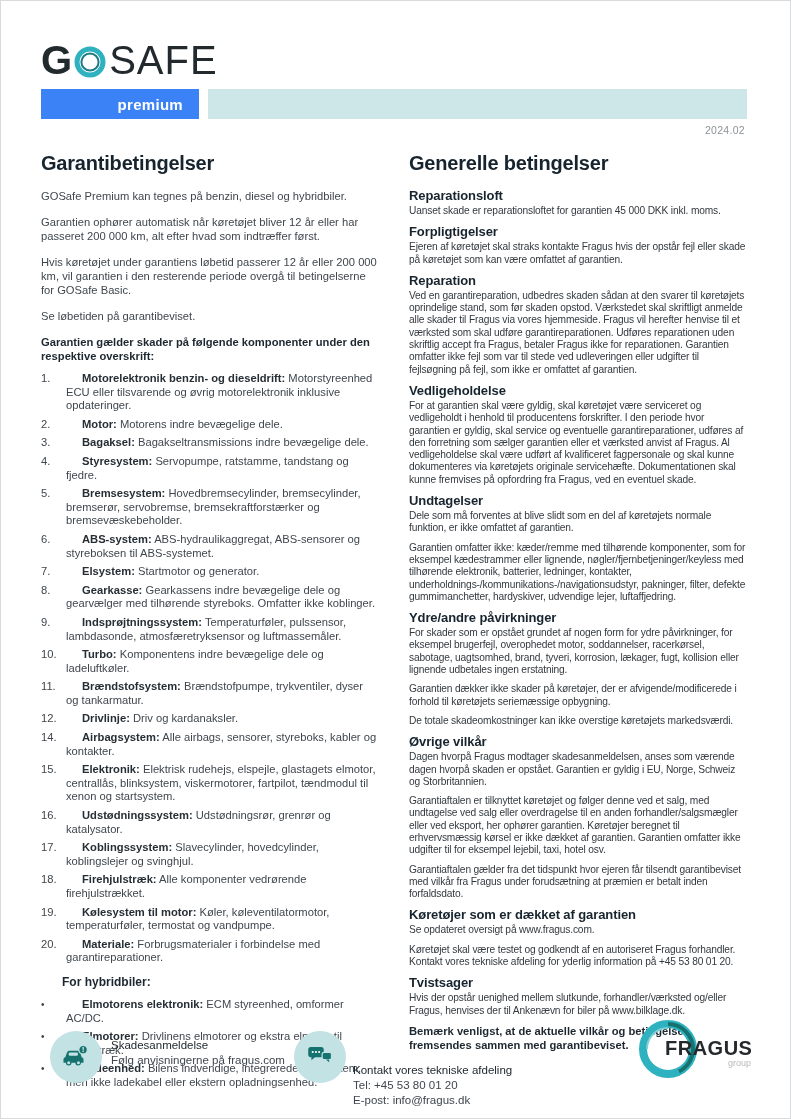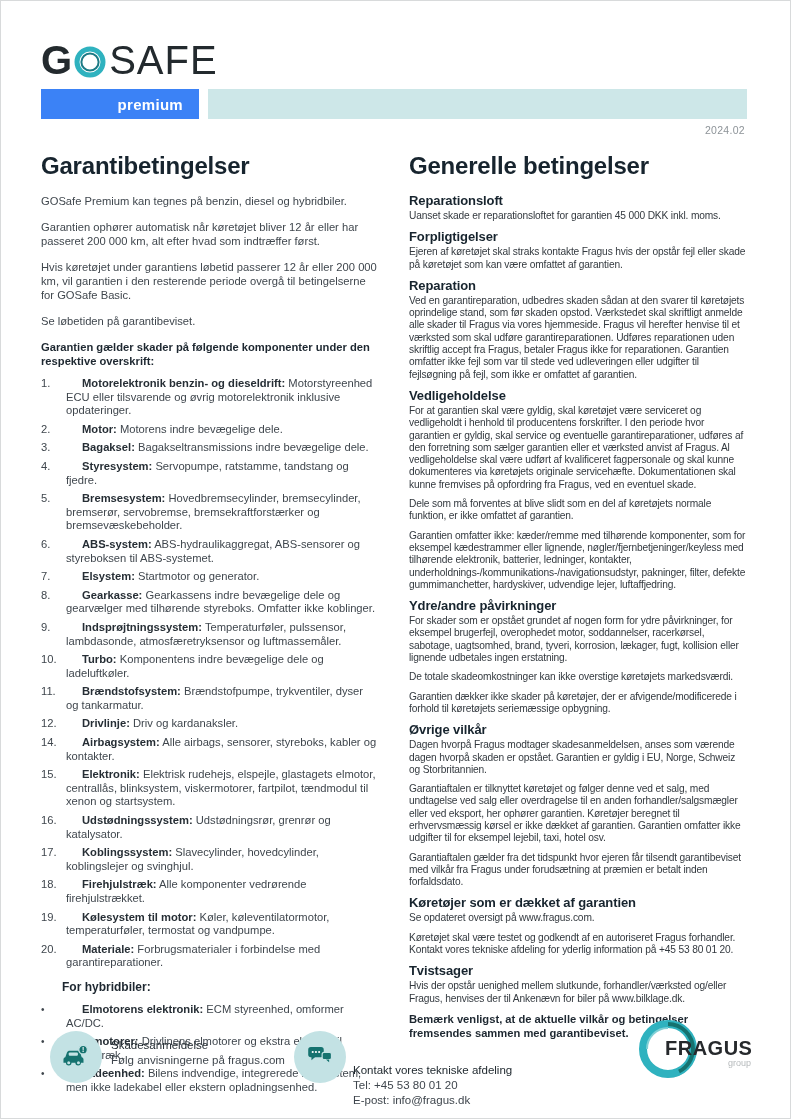--- a/index.html
+++ b/index.html
@@ -16,21 +16,21 @@
   .premium-box{
     position:absolute;left:40px;top:88px;width:158px;height:30px;background:#3b82f6;
     color:#fff;font-size:15px;font-weight:700;display:flex;align-items:center;
     justify-content:flex-end;padding-right:16px;box-sizing:border-box;letter-spacing:.3px;
   }
   .band-bar{position:absolute;left:207px;top:88px;width:539px;height:30px;background:#cde7e8;}
   .doc-date{position:absolute;top:123px;right:45px;font-size:10.5px;color:#8d9398;letter-spacing:.3px;}
   
   .col-left{position:absolute;left:40px;top:151px;width:337px;}
   .col-right{position:absolute;left:408px;top:151px;width:338px;}
-  h1{font-size:24px;font-weight:700;color:#17242e;margin:0 0 14px;letter-spacing:-.2px;}
+  h1{font-size:20px;font-weight:700;color:#17242e;margin:0 0 14px;letter-spacing:-.2px;}
   .col-left p.body{font-size:11.2px;line-height:14px;margin:8px 0 12px;}
   .list-intro{font-size:11.2px;line-height:14px;font-weight:700;color:#1d2730;margin:2px 0 9px;}
   .olist .row,.ulist .row{display:flex;margin-bottom:5px;font-size:11.2px;line-height:13.6px;}
   .olist .num{flex:none;width:25px;}
   .ulist .bullet{flex:none;width:25px;font-size:10px;line-height:13.6px;}
   .row .txt{flex:1;}
   .row .term{font-weight:700;color:#262e35;margin-left:16px;}
   .hybrid-title{font-size:12px;font-weight:700;color:#1d2730;margin:10px 0 9px;padding-left:21px;}
   
   .col-right h1{margin-bottom:13px;}
@@ -233,34 +233,35 @@
 
         <section class="sec">
           <h3>Vedligeholdelse</h3>
           <div>
 
           <p>For at garantien skal være gyldig, skal køretøjet være serviceret og vedligeholdt i henhold til producentens forskrifter. I den periode hvor garantien er gyldig, skal service og eventuelle garantireparationer, udføres af den forretning som sælger garantien eller et værksted anvist af Fragus. Al vedligeholdelse skal være udført af kvalificeret fagpersonale og skal kunne dokumenteres via køretøjets originale servicehæfte. Dokumentationen skal kunne fremvises på opfordring fra Fragus, ved en eventuel skade.</p>
           </div>
         </section>
 
         <section class="sec">
+          <h3>Undtagelser</h3>
           <div>
 
           <p>Dele som må forventes at blive slidt som en del af køretøjets normale funktion, er ikke omfattet af garantien.</p>
             <p>Garantien omfatter ikke: kæder/remme med tilhørende komponenter, som for eksempel kædestrammer eller lignende, nøgler/fjernbetjeninger/keyless med tilhørende elektronik, batterier, ledninger, kontakter, underholdnings-/kommunikations-/navigationsudstyr, pakninger, filter, defekte gummimanchetter, hardyskiver, udvendige lejer, luftaffjedring.</p>
           </div>
         </section>
 
         <section class="sec">
           <h3>Ydre/andre påvirkninger</h3>
           <div>
 
           <p>For skader som er opstået grundet af nogen form for ydre påvirkninger, for eksempel brugerfejl, overophedet motor, soddannelser, racerkørsel, sabotage, uagtsomhed, brand, tyveri, korrosion, lækager, fugt, kollision eller lignende udbetales ingen erstatning.</p>
+            <p>Garantien dækker ikke skader på køretøjer, der er afvigende/modificerede i forhold til køretøjets seriemæssige opbygning.</p>
             <p>De totale skadeomkostninger kan ikke overstige køretøjets markedsværdi.</p>
-            <p>Garantien dækker ikke skader på køretøjer, der er afvigende/modificerede i forhold til køretøjets seriemæssige opbygning.</p>
           </div>
         </section>
 
         <section class="sec">
           <h3>Øvrige vilkår</h3>
           <div>
 
           <p>Dagen hvorpå Fragus modtager skadesanmeldelsen, anses som værende dagen hvorpå skaden er opstået. Garantien er gyldig i EU, Norge, Schweiz og Storbritannien.</p>
             <p>Garantiaftalen er tilknyttet køretøjet og følger denne ved et salg, med undtagelse ved salg eller overdragelse til en anden forhandler/salgsmægler eller ved eksport, her ophører garantien. Køretøjer beregnet til erhvervsmæssig kørsel er ikke dækket af garantien. Garantien omfatter ikke udgifter til for eksempel lejebil, taxi, hotel osv.</p>
             <p>Garantiaftalen gælder fra det tidspunkt hvor ejeren får tilsendt garantibeviset med vilkår fra Fragus under forudsætning at præmien er betalt inden forfaldsdato.</p>

